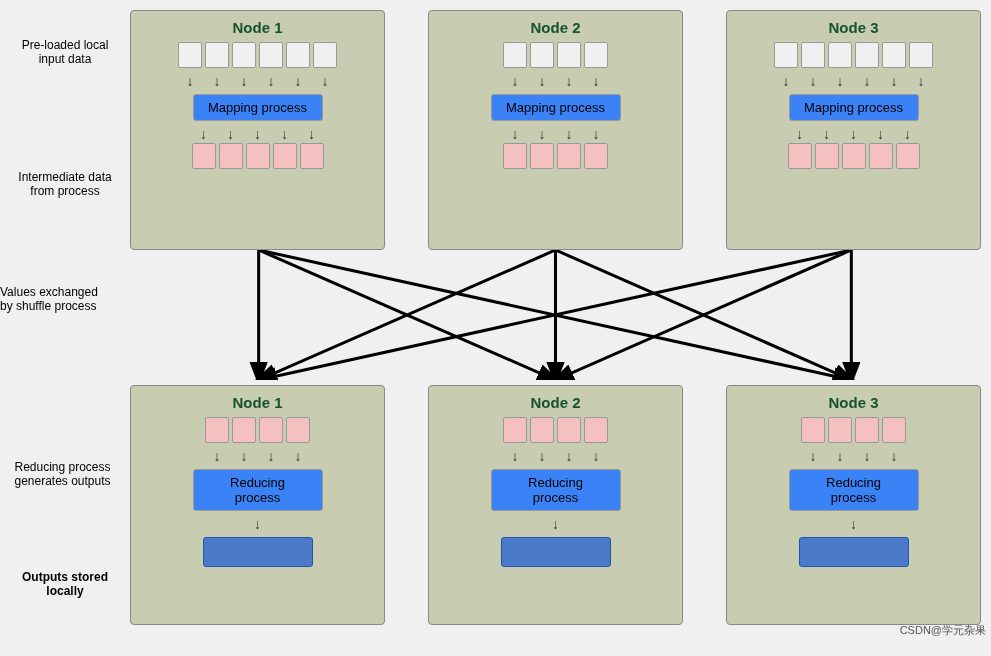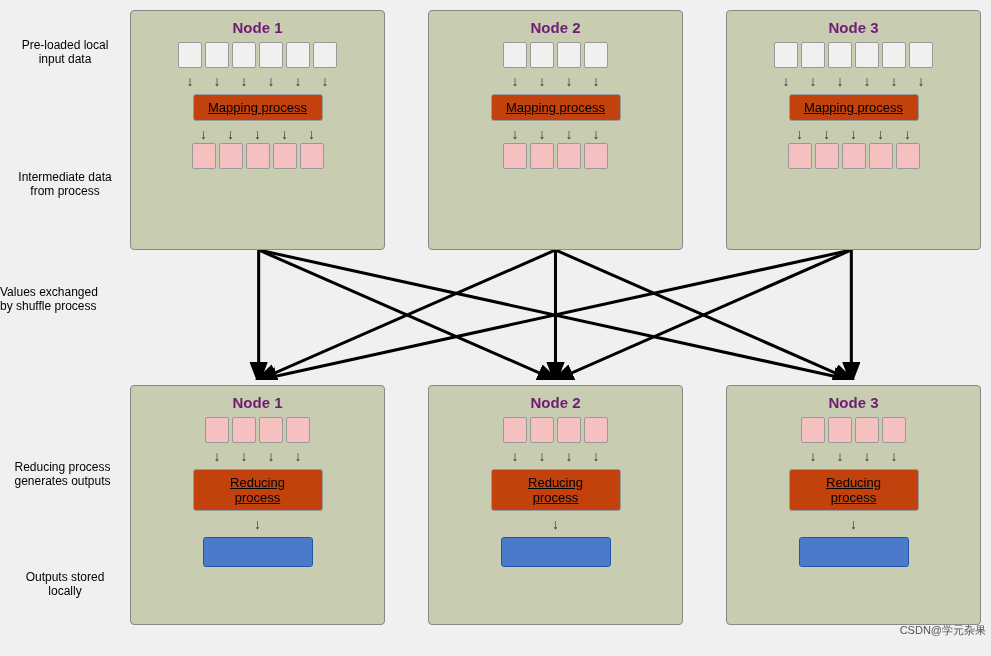--- a/index.html
+++ b/index.html
@@ -40,21 +40,21 @@
       padding: 8px;
       width: 255px;
       display: flex;
       flex-direction: column;
       align-items: center;
     }
     .node-title {
       font-size: 15px;
       font-weight: bold;
       margin-bottom: 6px;
-      color: #701a75;
+      color: #14532d;
     }
     .data-blocks-row {
       display: flex;
       gap: 3px;
       margin-bottom: 4px;
     }
     .data-block {
       width: 24px;
       height: 26px;
       background: #f0f0f0;
@@ -74,29 +74,28 @@
       margin: 2px 0;
     }
     .arrow-down {
       width: 24px;
       text-align: center;
       font-size: 14px;
       color: #333;
       line-height: 1;
     }
     .process-box {
-      background: #c2410c;
+      background: #3b82f6;
       border: 1px solid #999;
       border-radius: 3px;
       padding: 5px 12px;
       font-size: 13px;
       text-align: center;
       margin: 4px 0;
       width: 130px;
-      text-decoration: underline;
     }
     
     .shuffle-section {
       position: relative;
       height: 130px;
       width: 100%;
     }
     .shuffle-svg {
       position: absolute;
       top: 0;
@@ -141,21 +140,21 @@
 <div class="main-container">
 
   <div class="lbl-preloaded" style="white-space:pre-line;">Pre-loaded local
 input data</div>
   <div class="lbl-intermediate" style="white-space:pre-line;">Intermediate data
 from process</div>
   <div class="lbl-shuffle" style="white-space:pre-line;">Values exchanged
 by shuffle process</div>
   <div class="lbl-reducing" style="white-space:pre-line;">Reducing process
 generates outputs</div>
-  <div class="lbl-outputs" style="white-space:pre-line;">Outputs stored
+  <div class="lbl-outputs" style="white-space:pre-line;font-weight:bold;">Outputs stored
 locally</div>
 
   <div class="diagram-area">
 
     <div class="top-section">
 
       <div class="node-box">
         <div class="node-title">Node 1</div>
 
         <div class="data-blocks-row">

